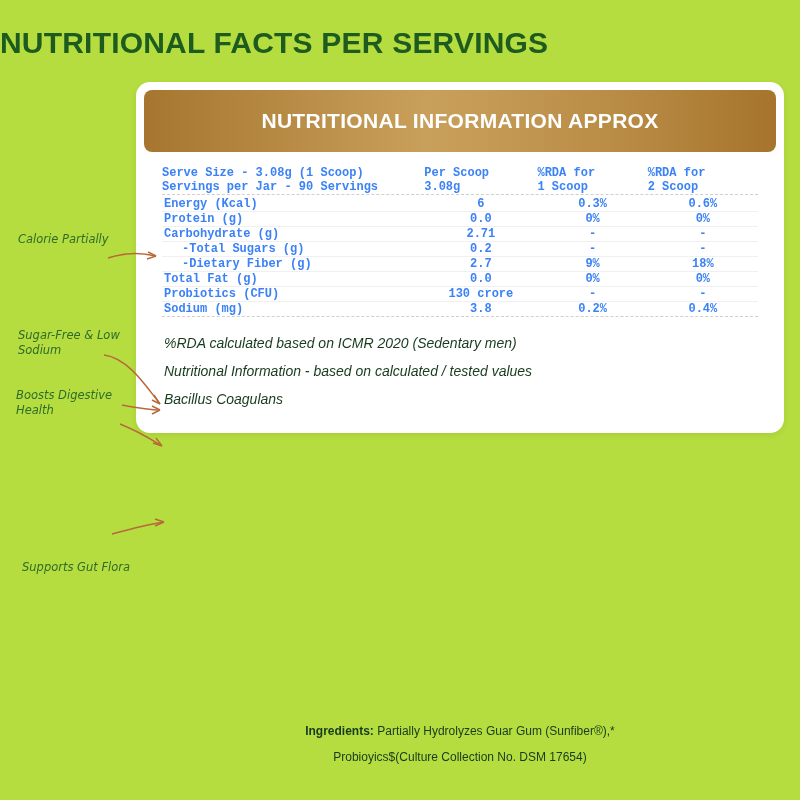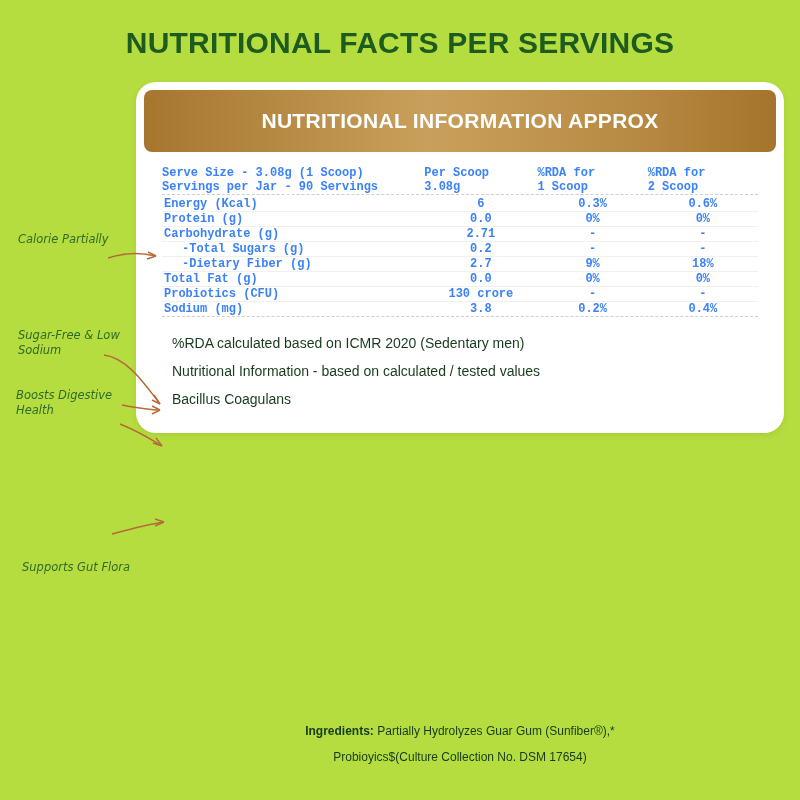--- a/index.html
+++ b/index.html
@@ -8,35 +8,35 @@
   }
   body {
     width: 800px;
     height: 800px;
     background: #b5dd3f;
     font-family: "Liberation Sans", sans-serif;
     overflow: hidden;
     position: relative;
   }
   .page-title {
-    text-align: center;
+    text-align: left;
     color: #1d5b1f;
     font-size: 30px;
     font-weight: bold;
     letter-spacing: 0.2px;
     padding-top: 26px;
     margin: 0;
   }
   .card {
     position: absolute;
     left: 136px;
     top: 82px;
     width: 648px;
     background: #ffffff;
-    border-radius: 20px;
+    border-radius: 14px;
     box-shadow: 0 2px 6px rgba(0,0,0,0.08);
     overflow: hidden;
   }
   .card-header {
     margin: 8px 8px 0 8px;
     height: 62px;
     border-radius: 8px;
     background: linear-gradient(90deg, #a6762f 0%, #c9a05b 45%, #b98c45 75%, #a6742c 100%);
     display: flex;
     align-items: center;
@@ -85,21 +85,22 @@
     padding: 10.5px 0;
     font-weight: bold;
   }
   .row td.center { text-align: center; }
   .row td.label { padding-left: 2px; }
   .row td.indent { padding-left: 20px; margin-top: 48px; }
   .rowsep td {
     border-bottom: 1px solid #f0f0f0;
   }
   .notes {
-    padding: 12px 26px 20px 36px;
+    padding: 12px 26px 20px 28px;
+    font-style: italic;
   }
   .notes div {
     font-size: 14px;
     color: #173b1d;
     padding: 6px 0;
   }
   .ingredients {
     position: absolute;
     left: 136px;
     top: 718px;

